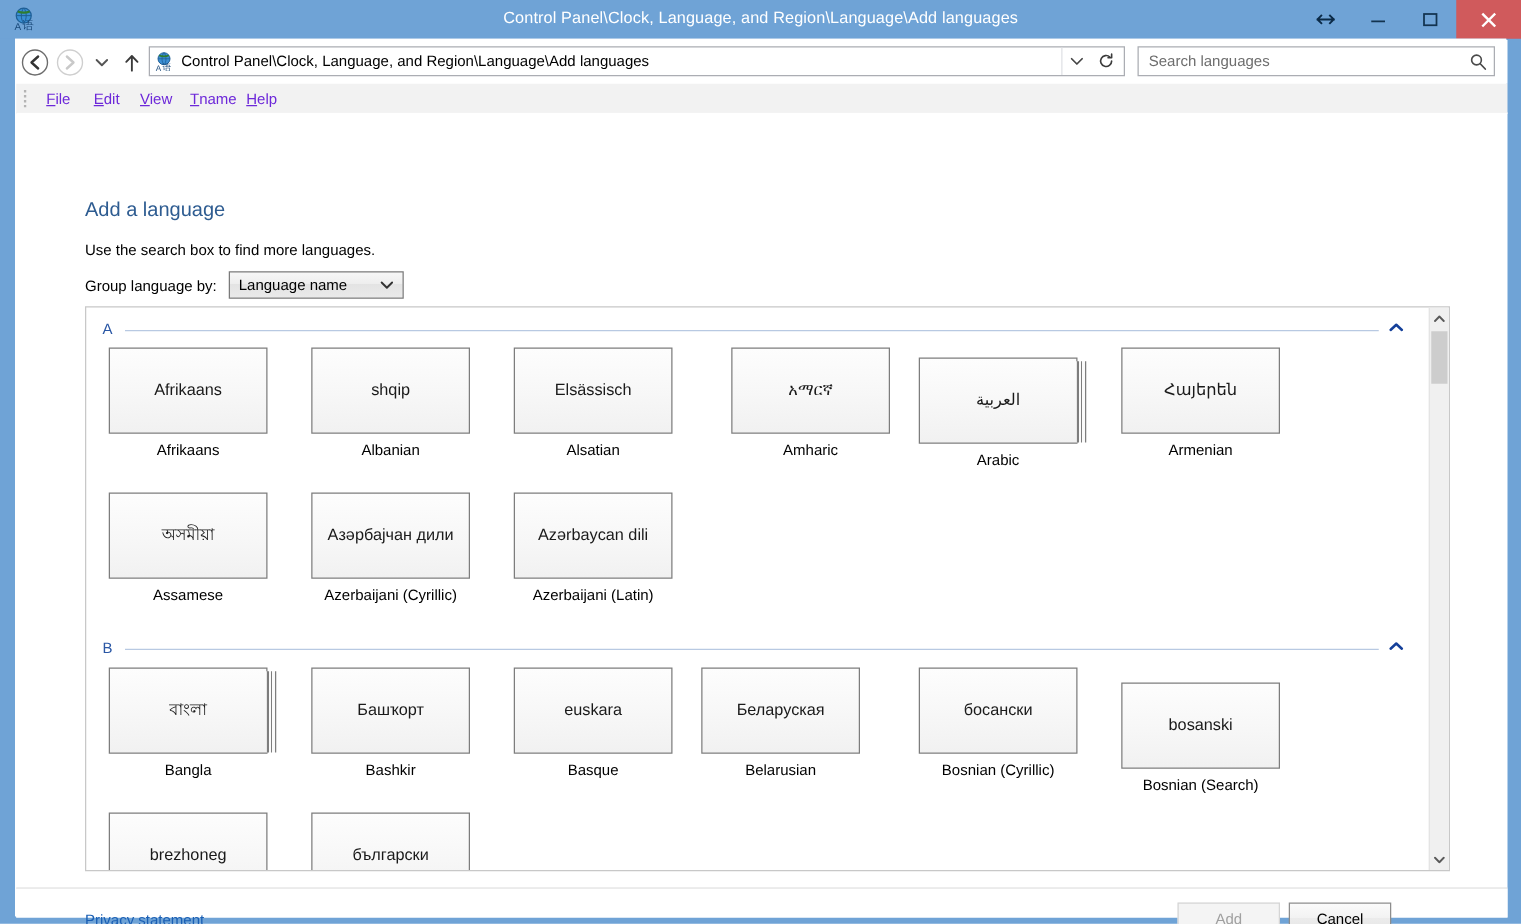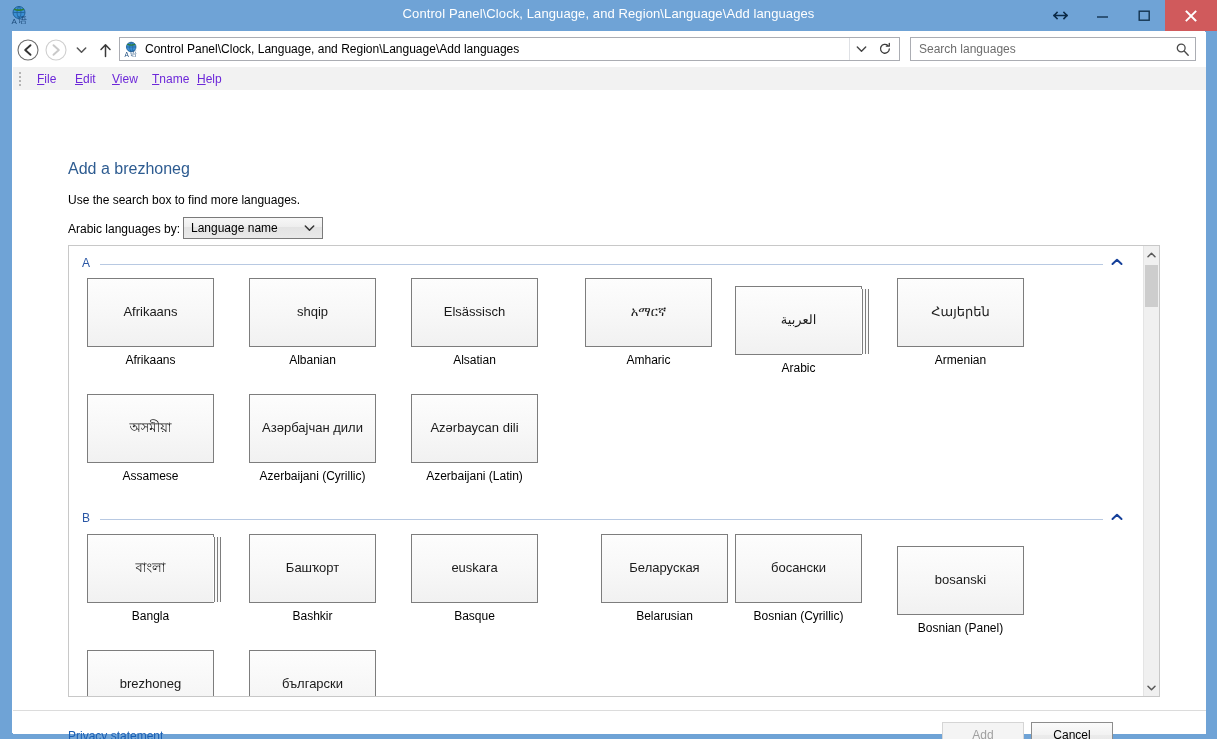--- a/index.html
+++ b/index.html
@@ -516,24 +516,24 @@
       </div>
       <div class="menu-item" style="left:18px;"><u>F</u><span>ile</span></div>
       <div class="menu-item" style="left:56px;"><u>E</u><span>dit</span></div>
       <div class="menu-item" style="left:93px;"><u>V</u><span>iew</span></div>
       <div class="menu-item" style="left:133px;"><u>T</u><span>name</span></div>
       <div class="menu-item" style="left:178px;"><u>H</u><span>elp</span></div>
     </div>
 
     <div id="page">
 
-      <div id="page-title">Add a brezhoneg</div>
+      <div id="page-title">Add a language</div>
       <div id="page-subtitle">Use the search box to find more languages.</div>
 
-      <div id="groupby-label">Arabic languages by:</div>
+      <div id="groupby-label">Group language by:</div>
       <div id="groupby-select">
         <div id="groupby-value">Language name</div>
         <div id="groupby-chevron">
           <svg width="11" height="8" viewBox="0 0 11 8">
               <path d="M1.3 2 L5.5 6.2 L9.7 2" fill="none" stroke="#333" stroke-width="1.5" stroke-linecap="round" stroke-linejoin="round"></path>
             </svg>
         </div>
       </div>
 
       <div id="viewport">
@@ -626,37 +626,37 @@
                 <div class="tile-native">Башҡорт</div>
               </div>
             <div class="tile-label">Bashkir</div>
           </div>
           <div class="tile-wrap" style="left:342px; top:288px;">
             <div class="tile">
                 <div class="tile-native">euskara</div>
               </div>
             <div class="tile-label">Basque</div>
           </div>
-          <div class="tile-wrap" style="left:532px; top:288px;">
+          <div class="tile-wrap" style="left:492px; top:288px;">
             <div class="tile">
                 <div class="tile-native">Беларуская</div>
               </div>
             <div class="tile-label">Belarusian</div>
           </div>
           <div class="tile-wrap" style="left:666px; top:288px;">
             <div class="tile">
                 <div class="tile-native">босански</div>
               </div>
             <div class="tile-label">Bosnian (Cyrillic)</div>
           </div>
           <div class="tile-wrap" style="left:828px; top:300px;">
             <div class="tile">
                 <div class="tile-native">bosanski</div>
               </div>
-            <div class="tile-label">Bosnian (Panel)</div>
+            <div class="tile-label">Bosnian (Search)</div>
           </div>
 
           <div class="tile-wrap" style="left:180px; top:404px;">
             <div class="tile">
                 <div class="tile-native">български</div>
               </div>
 
           </div>
           <div class="tile-wrap" style="left:18px;  top:404px;">
             <div class="tile">

